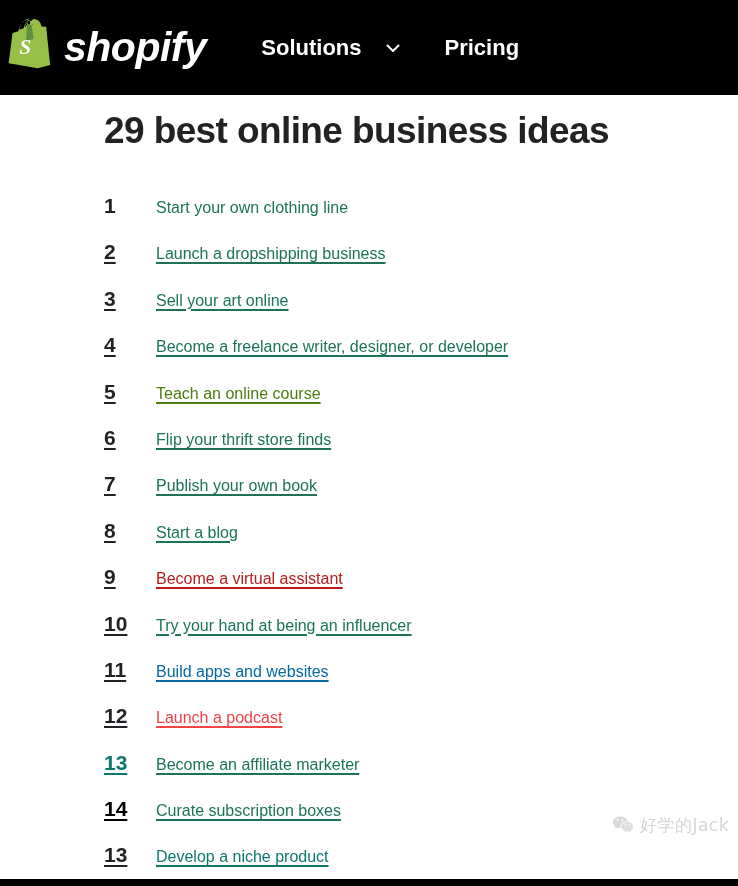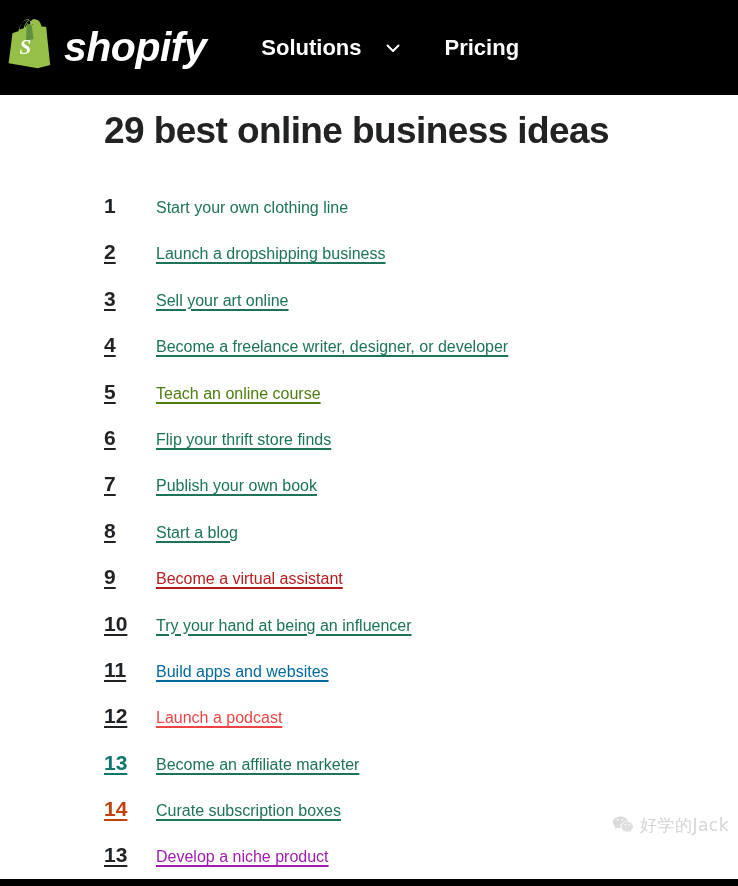--- a/index.html
+++ b/index.html
@@ -269,26 +269,26 @@
         </li>
         <li class="idea-row">
           <span class="idea-num linked" style="color: rgb(31, 35, 38);">12</span>
           <a class="idea-link underlined" href="#" style="color: #ef4444;">Launch a podcast</a>
         </li>
         <li class="idea-row">
           <span class="idea-num linked" style="color: #0f766e;">13</span>
           <a class="idea-link underlined" href="#" style="color: rgb(28, 115, 89);">Become an affiliate marketer</a>
         </li>
         <li class="idea-row">
-          <span class="idea-num linked" style="color: #c2410c; text-decoration: underline;">14</span>
+          <span class="idea-num linked" style="color: #000000; text-decoration: underline;">14</span>
           <a class="idea-link underlined" href="#" style="color: rgb(28, 115, 89);">Curate subscription boxes</a>
         </li>
         <li class="idea-row">
           <span class="idea-num linked" style="color: rgb(31, 35, 38);">13</span>
-          <a class="idea-link underlined" href="#" style="color: #a21caf;">Develop a niche product</a>
+          <a class="idea-link underlined" href="#" style="color: #0f766e;">Develop a niche product</a>
         </li>
       </ol>
 
     <div id="watermark">
       <svg id="wechat-icon" viewBox="0 0 24 21">
         <path d="M8.7 1.2C4.4 1.2 1 4.1 1 7.6c0 2 1.1 3.8 2.9 5l-.7 2.2 2.6-1.3c.9.25 1.9.4 2.9.4.25 0 .5 0 .73-.03-.15-.5-.23-1.0-.23-1.5 0-3.3 3.2-6 7.2-6 .27 0 .53.01.79.04C16.5 3.4 13.0 1.2 8.7 1.2zM6.1 5.9a.95.95 0 110-1.9.95.95 0 010 1.9zm5.2 0a.95.95 0 110-1.9.95.95 0 010 1.9z" fill="#a8a8a8"></path>
         <path d="M23 12.3c0-2.9-2.9-5.3-6.4-5.3s-6.4 2.4-6.4 5.3c0 2.9 2.9 5.3 6.4 5.3.75 0 1.5-.1 2.15-.3l2.0 1.05-.55-1.75C21.9 15.6 23 14.05 23 12.3zm-8.5-1.2a.8.8 0 110-1.6.8.8 0 010 1.6zm4.2 0a.8.8 0 110-1.6.8.8 0 010 1.6z" fill="#b5b5b5"></path>
       </svg>
       <span id="watermark-text" style="color: rgb(154, 154, 154);">好学的Jack</span>
     </div>

